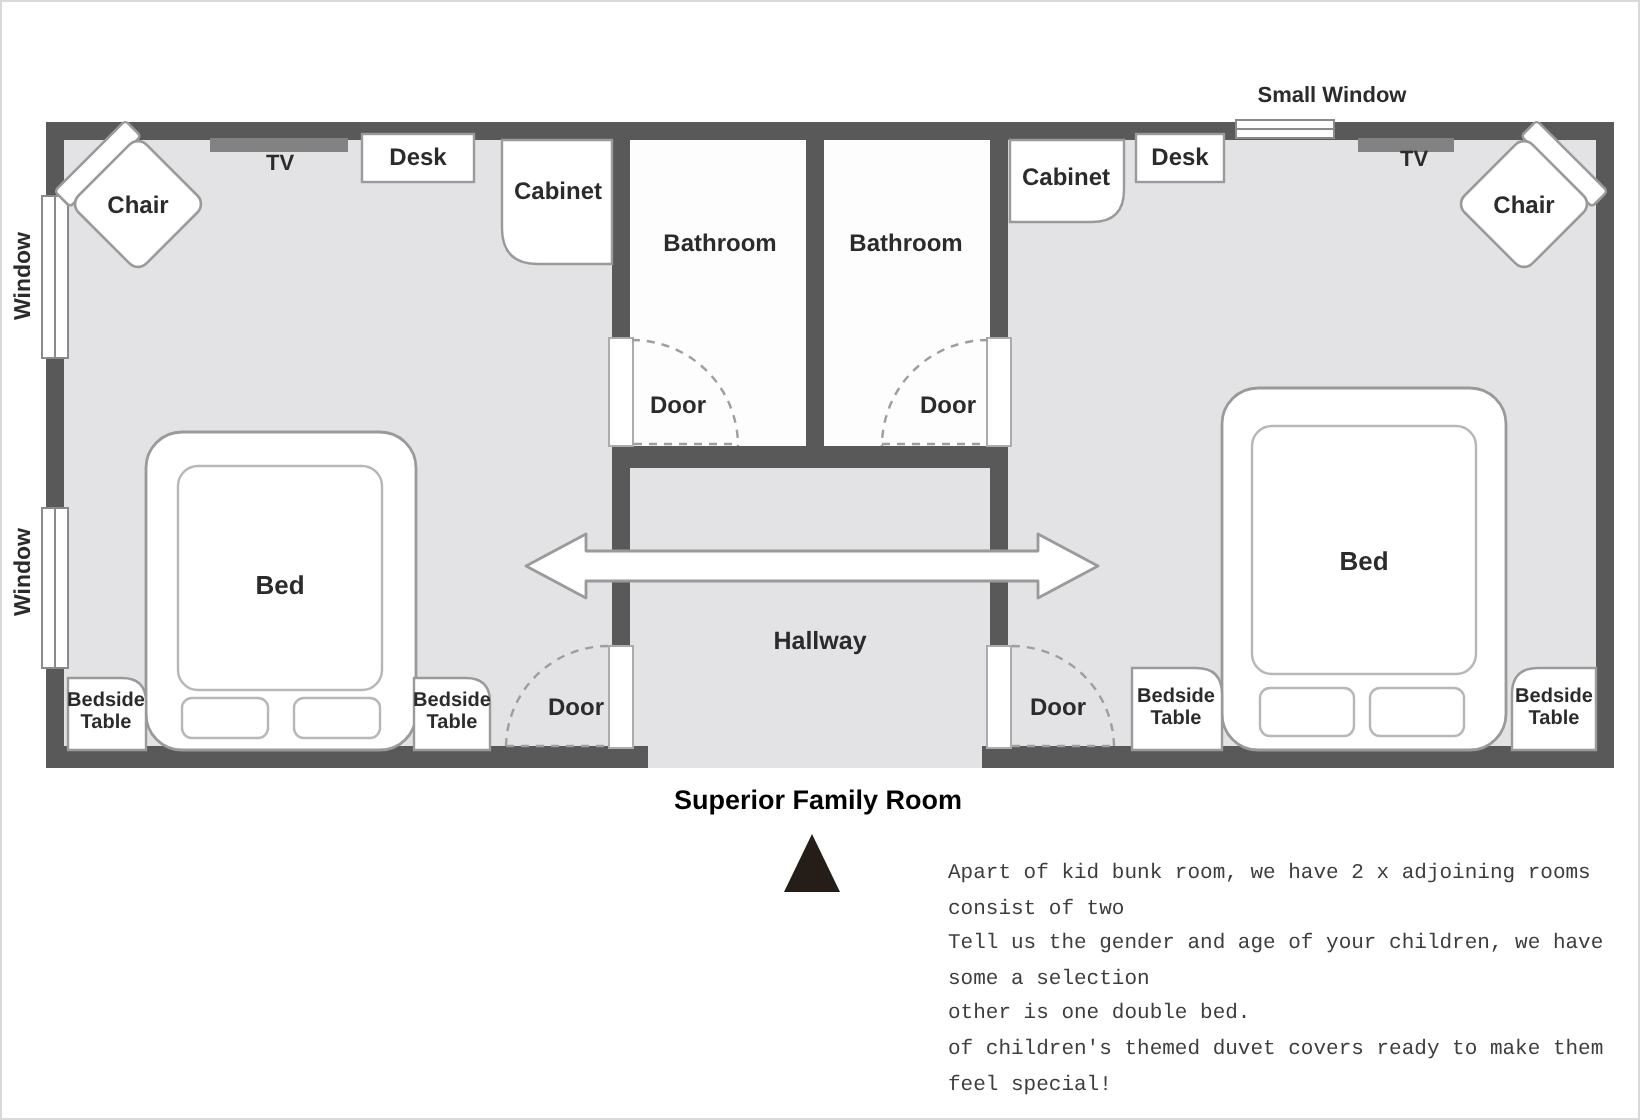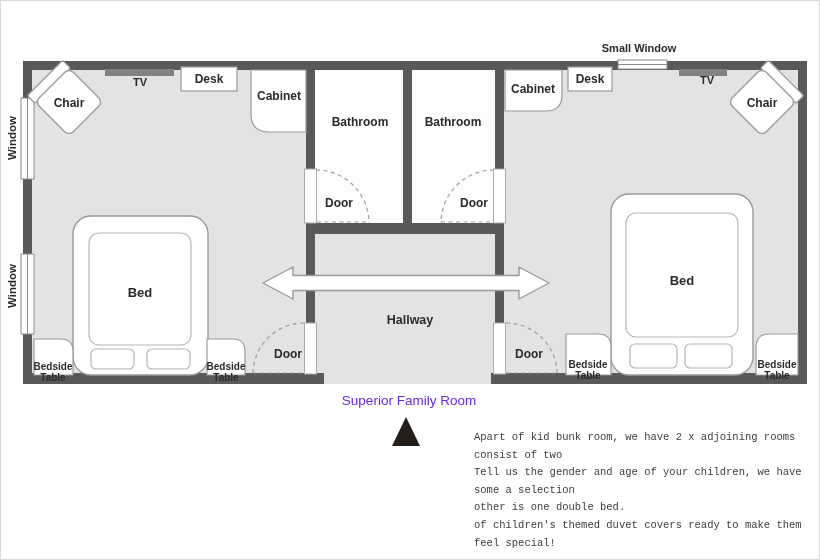--- a/index.html
+++ b/index.html
@@ -8,26 +8,26 @@
     border:1px solid #d9d9d9;overflow:hidden;
     font-family:"Liberation Sans",sans-serif;
   }
   #plan-svg{position:absolute;left:0;top:0;}
   .lbl{
     position:absolute;transform:translate(-50%,-50%);
     font-size:12px;font-weight:600;color:#2b2b2b;line-height:1.08;
     white-space:nowrap;text-align:center;
   }
   .lbl.rot{transform:translate(-50%,-50%) rotate(-90deg);font-size:11.5px;}
-  .lbl.small{font-size:10px;white-space:normal;width:50px;margin-top:16px;}
+  .lbl.small{font-size:10px;white-space:normal;width:50px;}
   .lbl.bed{font-size:13px;}
   .lbl.tv{font-size:11px;}
   .lbl.swin{font-size:11px;}
   .lbl.hall{font-size:12.5px;margin-top:20px;}
-  .lbl.title{font-size:13.5px;font-weight:400;color:#6d28d9;}
+  .lbl.title{font-size:13.5px;font-weight:700;color:#000000;}
   #notes{
     position:absolute;left:473px;top:428px;width:340px;
     font-size:10.5px;font-weight:400;color:#3d3d3d;line-height:17.6px;font-family:Liberation Mono, monospace;
   }
 </style>
 </head>
 <body>
 
 <div id="canvas">
 
@@ -137,21 +137,21 @@
   <span class="lbl" style="left:68px;top:102px;">Chair</span>
   <span class="lbl tv" style="left:139px;top:82px;">TV</span>
   <span class="lbl" style="left:208px;top:78px;">Desk</span>
   <span class="lbl" style="left:278px;top:95px;">Cabinet</span>
   <span class="lbl" style="left:359px;top:121px;">Bathroom</span>
   <span class="lbl" style="left:452px;top:121px;">Bathroom</span>
   <span class="lbl" style="left:338px;top:202px;">Door</span>
   <span class="lbl" style="left:473px;top:202px;">Door</span>
   <span class="lbl" style="left:532px;top:88px;">Cabinet</span>
   <span class="lbl" style="left:589px;top:78px;">Desk</span>
-  <span class="lbl swin" style="left:614px;top:48px;padding-left:48px;">Small Window</span>
+  <span class="lbl swin" style="left:641px;top:48px;padding-left:48px;">Small Window</span>
   <span class="lbl tv" style="left:706px;top:80px;">TV</span>
   <span class="lbl" style="left:761px;top:102px;">Chair</span>
   <span class="lbl bed" style="left:139px;top:292px;">Bed</span>
   <span class="lbl bed" style="left:681px;top:280px;">Bed</span>
   <span class="lbl small" style="left:52px;top:356px;">Bedside Table</span>
   <span class="lbl small" style="left:225px;top:356px;">Bedside Table</span>
   <span class="lbl small" style="left:587px;top:354px;">Bedside Table</span>
   <span class="lbl small" style="left:776px;top:354px;">Bedside Table</span>
   <span class="lbl" style="left:287px;top:353px;">Door</span>
   <span class="lbl" style="left:528px;top:353px;">Door</span>

